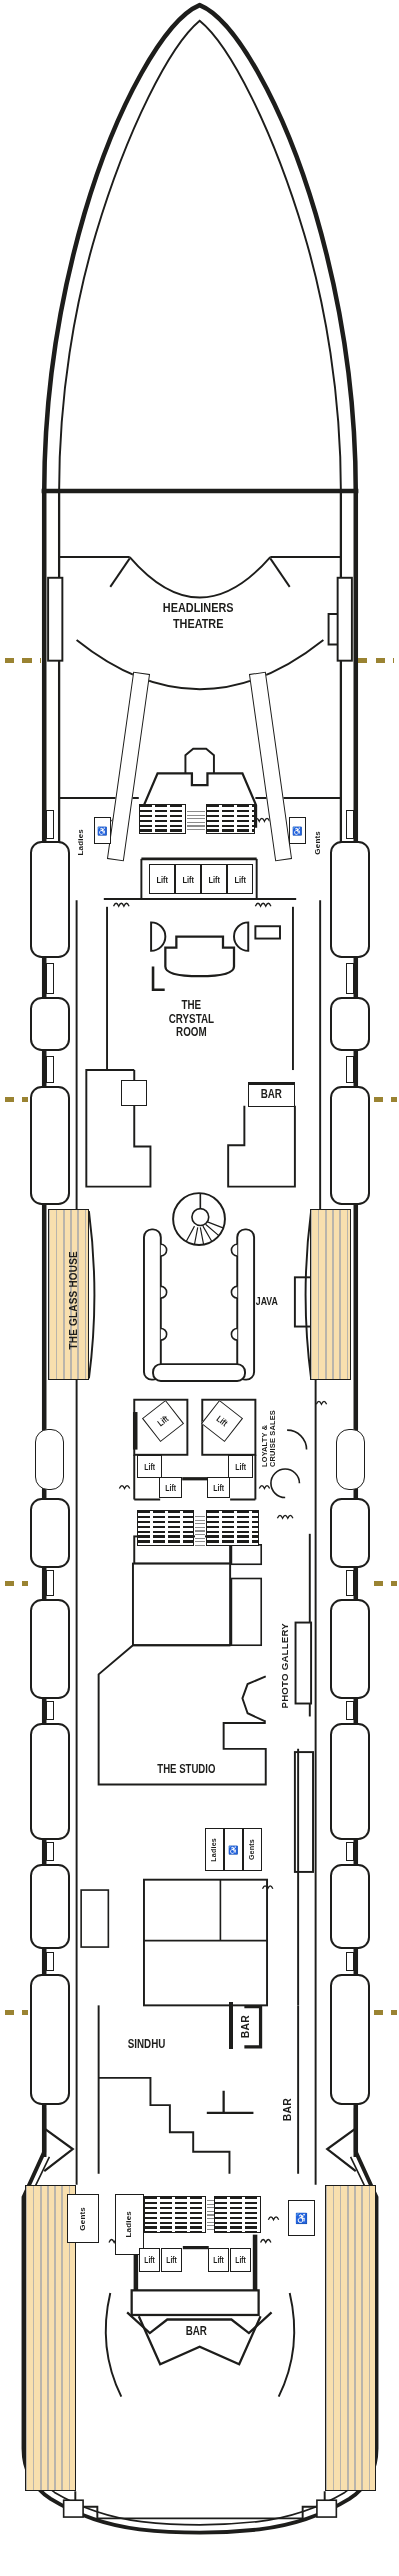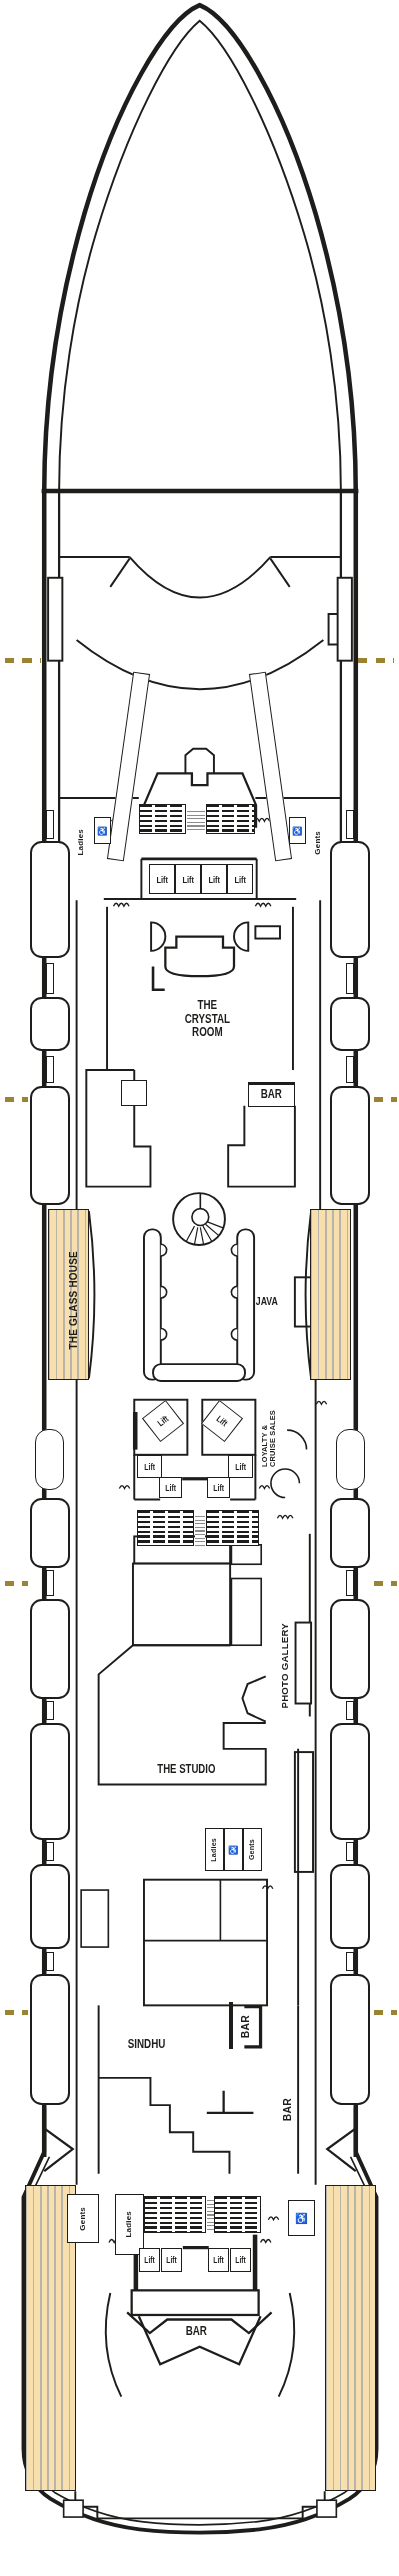--- a/index.html
+++ b/index.html
@@ -225,20 +225,24 @@
   <div class="abs link" style="left:346px;top:1842px;width:7.8px;height:19.4px"></div>
   <div class="abs boat" style="left:330px;top:1864px;width:40px;height:85px"></div>
   <div class="abs link" style="left:346px;top:1952px;width:7.8px;height:19.4px"></div>
   <div class="abs boat" style="left:330px;top:1974px;width:40px;height:131px"></div>
 
   <div class="abs deck" style="left:48px;top:1209px;width:41px;height:171px"></div>
   <div class="abs deck" style="left:310px;top:1209px;width:41px;height:171px"></div>
   <div class="abs deck" style="left:24.6px;top:2185px;width:51px;height:306px"></div>
   <div class="abs deck" style="left:325px;top:2185px;width:51px;height:306px"></div>
 
+  <div class="abs lbl" style="left:121px;top:593px;width:155px;height:45px;font-size:13.6px">
+    <span class="c">HEADLINERS
+THEATRE</span>
+  </div>
 
   <div class="abs box" style="left:120px;top:672px;width:17px;height:189px;border-width:1.9px;transform:rotate(8deg)"></div>
   <div class="abs box" style="left:262px;top:672px;width:17px;height:189px;border-width:1.9px;transform:rotate(-8deg)"></div>
 
   <div class="abs vwrap" style="left:73px;top:820px;width:17px;height:45px;font-size:8px">
     <span class="vtxt">Ladies</span>
   </div>
   <div class="abs box wc" style="left:94px;top:817px;width:17px;height:27px;border-width:1.6px;font-size:8.4px">
     <span>♿</span>
   </div>
@@ -259,21 +263,21 @@
   <div class="abs box liftbox" style="left:175px;top:864px;width:26px;height:30px;font-size:9.4px">
     <span class="c">Lift</span>
     </div>
   <div class="abs box liftbox" style="left:201px;top:864px;width:26px;height:30px;font-size:9.4px">
     <span class="c">Lift</span>
     </div>
   <div class="abs box liftbox" style="left:227px;top:864px;width:26px;height:30px;font-size:9.4px">
     <span class="c">Lift</span>
     </div>
 
-  <div class="abs lbl" style="left:155px;top:994px;width:104px;height:51px;font-size:12.3px">
+  <div class="abs lbl" style="left:139px;top:994px;width:104px;height:51px;font-size:12.3px">
     <span class="c">THE
 CRYSTAL
 ROOM</span>
   </div>
   <div class="abs box lbl" style="left:248px;top:1082px;width:47px;height:24.6px;border-width:1.9px;border-top-width:3.2px;font-size:12.3px">
     <span class="c">BAR</span>
   </div>
   <div class="abs box" style="left:121px;top:1080px;width:26px;height:26px"></div>
 
   <div class="abs vwrap" style="left:63px;top:1237px;width:22px;height:127px;font-size:10px">

